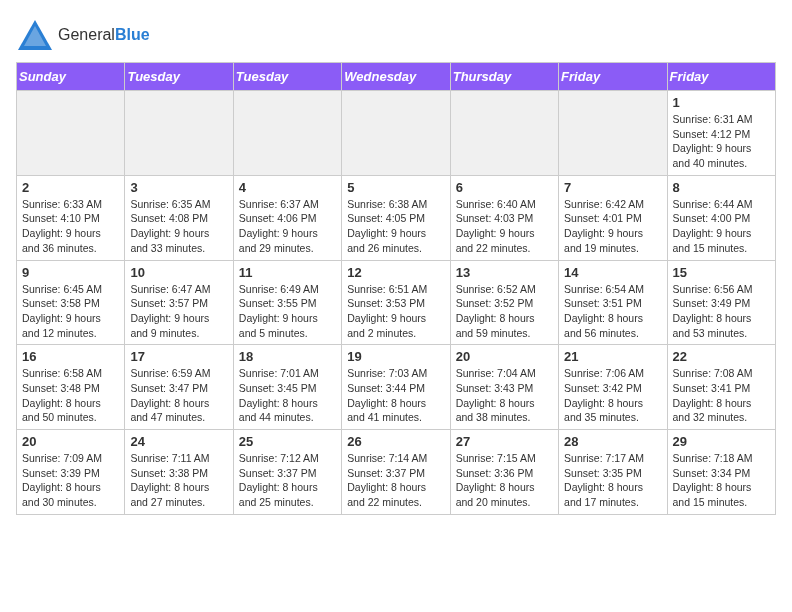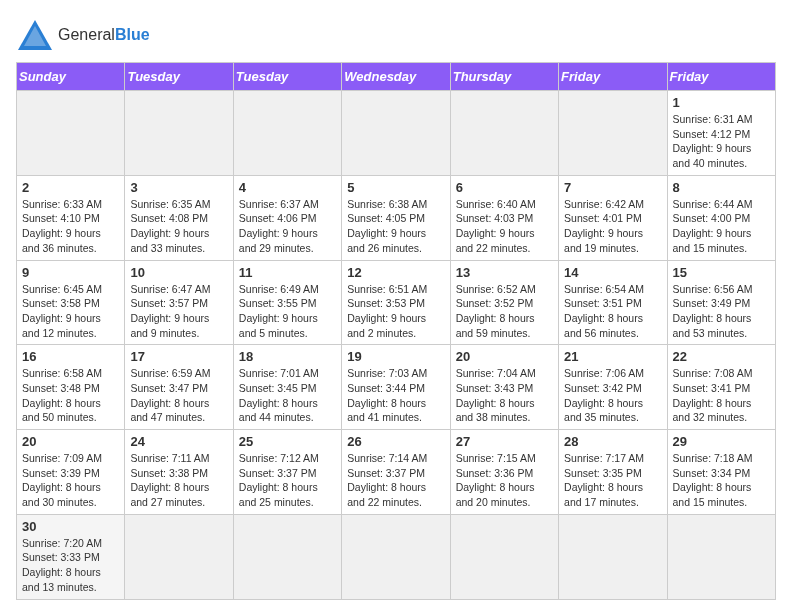--- a/index.html
+++ b/index.html
@@ -235,26 +235,14 @@
         </td>
         <td>
           <div class="day-number">28</div>
           <div class="day-info">Sunrise: 7:17 AM<br>Sunset: 3:35 PM<br>Daylight: 8 hours<br>and 17 minutes.</div>
         </td>
         <td>
           <div class="day-number">29</div>
           <div class="day-info">Sunrise: 7:18 AM<br>Sunset: 3:34 PM<br>Daylight: 8 hours<br>and 15 minutes.</div>
         </td>
       </tr>
-      <tr class="last-row">
-        <td>
-          <div class="day-number">30</div>
-          <div class="day-info">Sunrise: 7:20 AM<br>Sunset: 3:33 PM<br>Daylight: 8 hours<br>and 13 minutes.</div>
-        </td>
-        <td class="empty"></td>
-        <td class="empty"></td>
-        <td class="empty"></td>
-        <td class="empty"></td>
-        <td class="empty"></td>
-        <td class="empty"></td>
-      </tr>
     </tbody>
 </table>
 
 </body></html>

